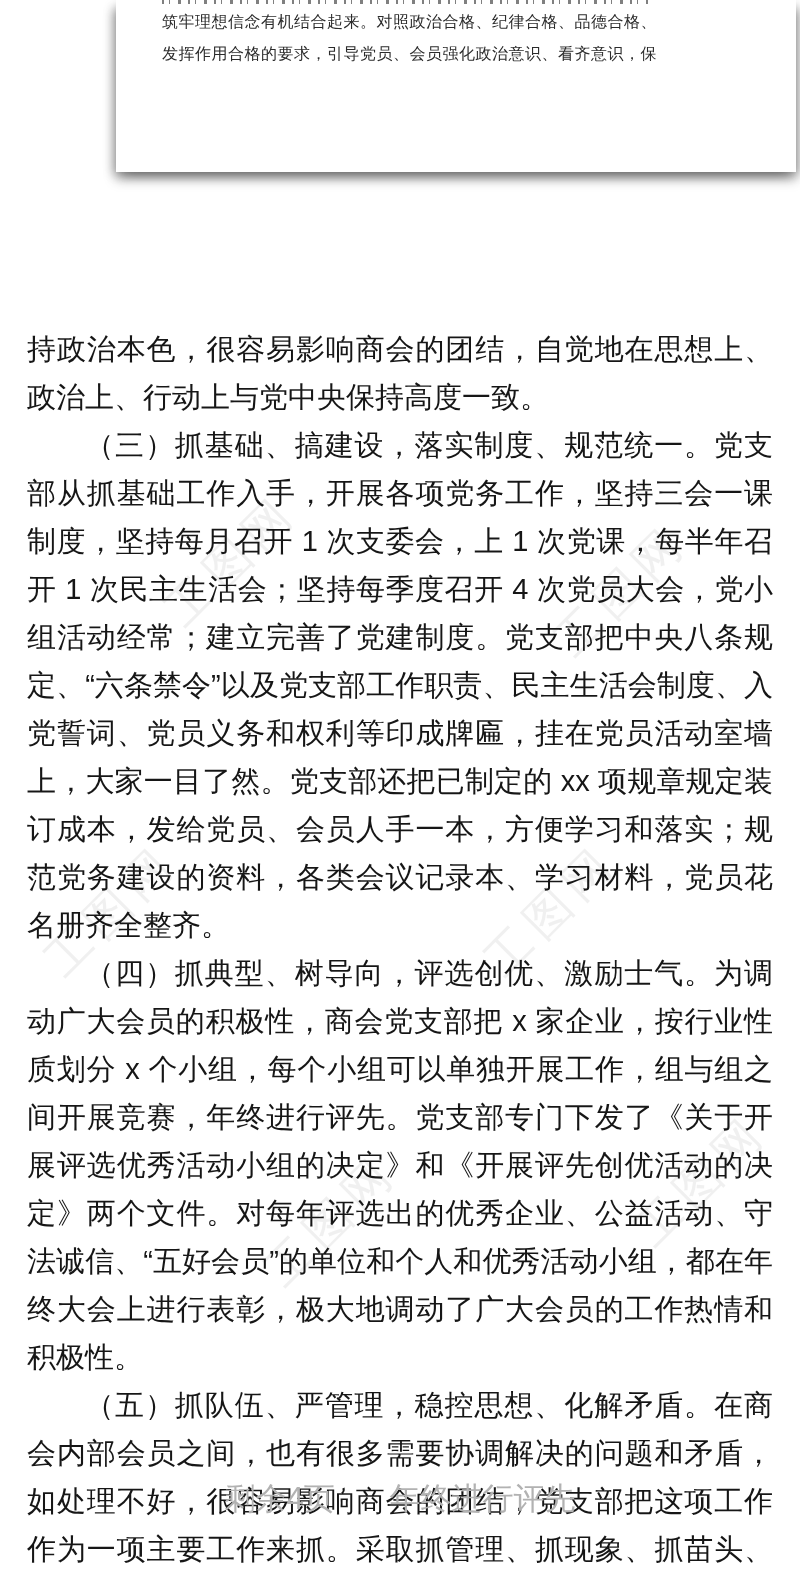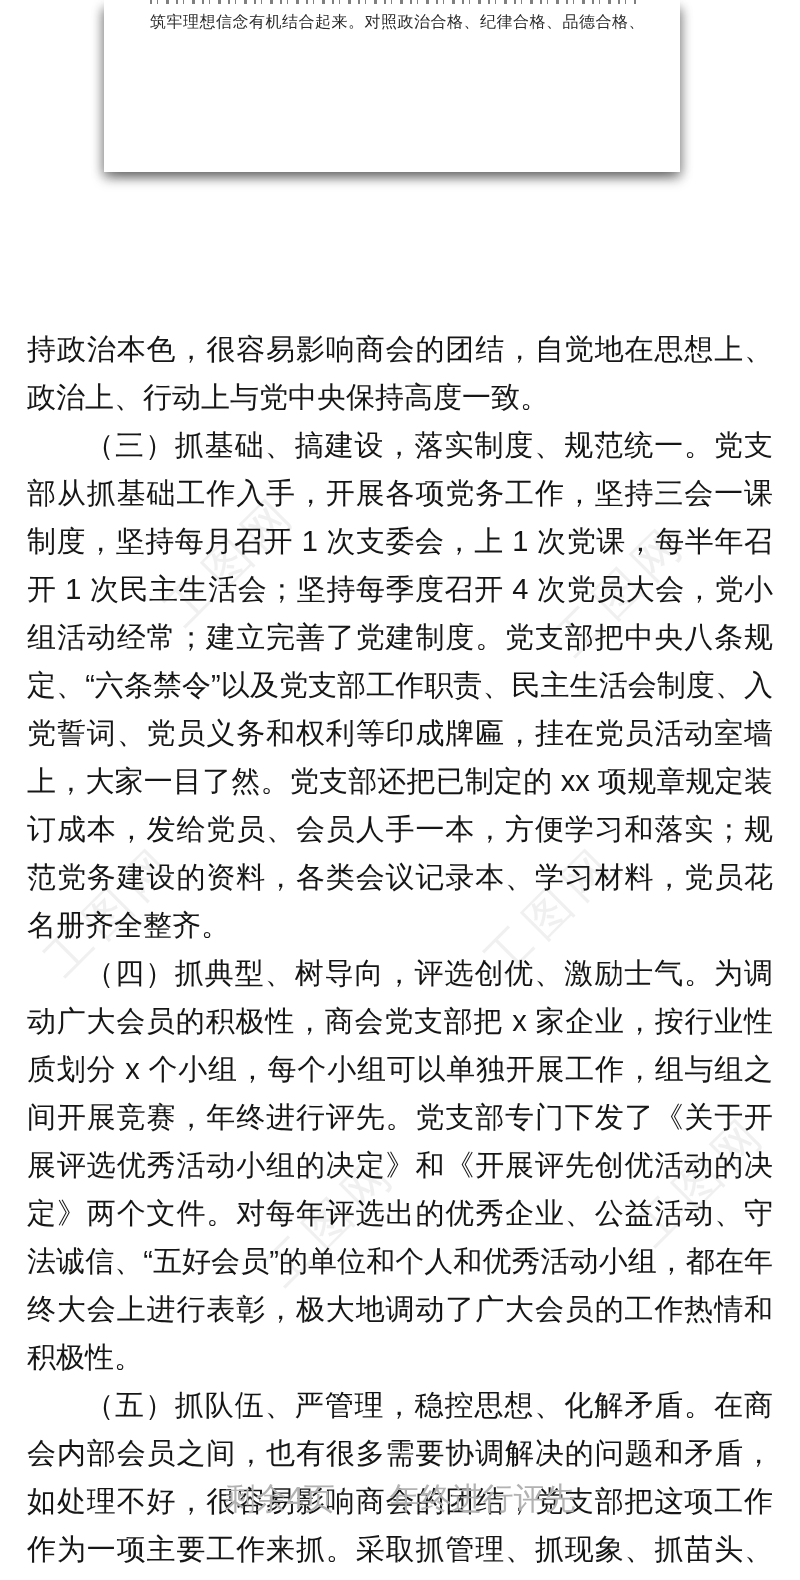--- a/index.html
+++ b/index.html
@@ -7,22 +7,22 @@
     width: 800px; height: 1580px;
     position: relative;
     background: #ffffff;
     overflow: hidden;
     font-family: "Liberation Sans", sans-serif;
   }
 
   
   .preview-card {
     position: absolute;
-    left: 104px; top: 0;
-    width: 576px; height: 172px;
+    left: 116px; top: 0;
+    width: 680px; height: 172px;
     background: #ffffff;
     box-shadow: 0 7px 11px rgba(0,0,0,0.38),
                 7px 6px 10px -4px rgba(0,0,0,0.22),
                 -7px 6px 10px -4px rgba(0,0,0,0.22);
   }
   
   .clipped-line {
     position: absolute;
     top: 0; left: 46px;
     width: 486px; height: 4px;
@@ -82,20 +82,21 @@
     white-space: nowrap;
   }
   .footer-notice .hint { margin-left: 46px; }
 </style>
 </head>
 <body>
 
 <div class="preview-card">
   <div class="clipped-line"></div>
   <div class="preview-line l1">筑牢理想信念有机结合起来。对照政治合格、纪律合格、品德合格、</div>
+  <div class="preview-line l2">发挥作用合格的要求，引导党员、会员强化政治意识、看齐意识，保</div>
 </div>
 
 <span class="wm" style="left:150px; top:530px;">工图网</span>
 <span class="wm" style="left:540px; top:560px;">工图网</span>
 <span class="wm" style="left:30px;  top:880px;">工图网</span>
 <span class="wm" style="left:470px; top:880px;">工图网</span>
 <span class="wm" style="left:250px; top:1190px;">工图网</span>
 <span class="wm" style="left:620px; top:1150px;">工图网</span>
 
 <div class="doc-body">

